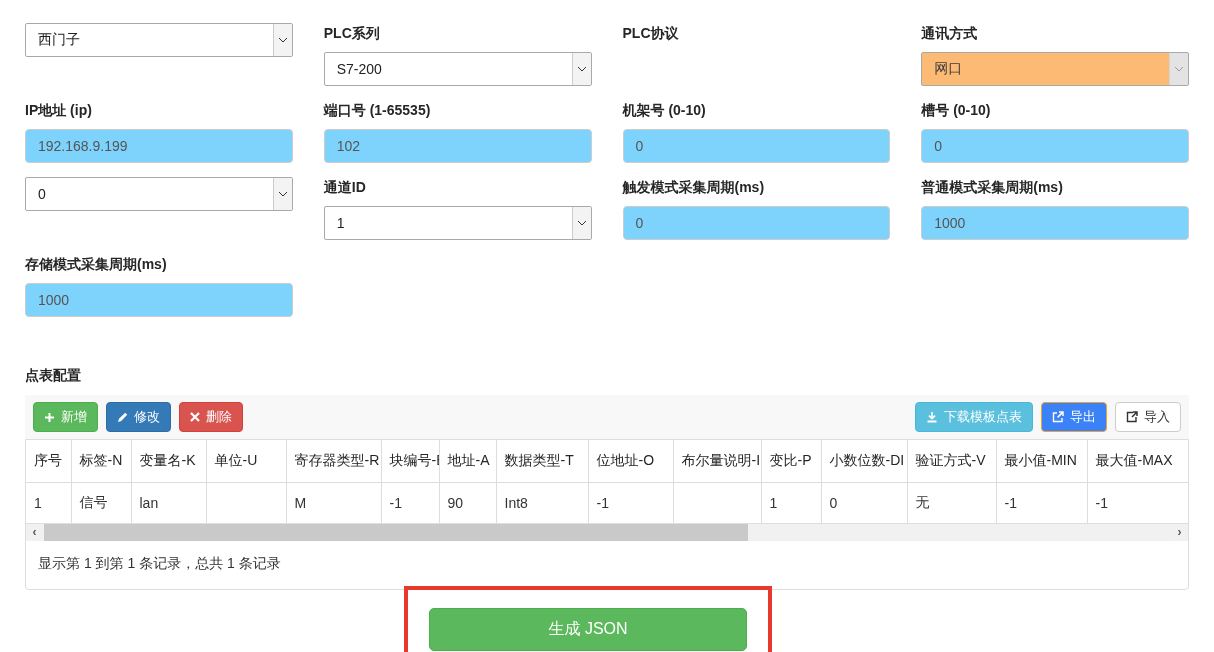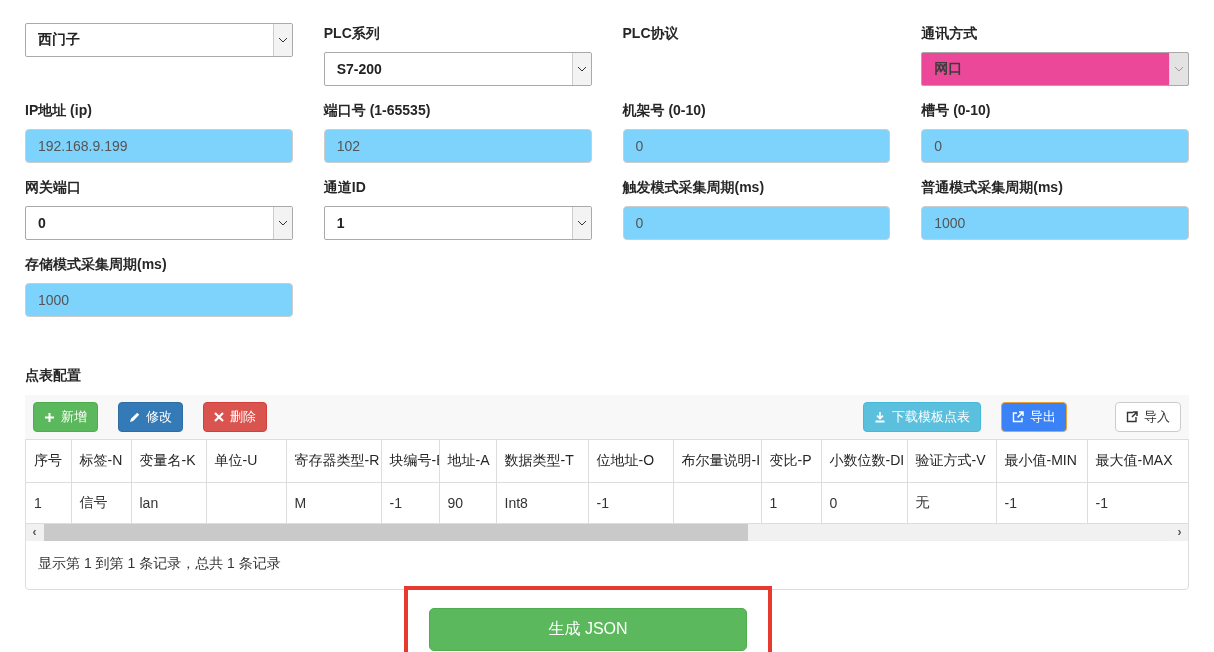--- a/index.html
+++ b/index.html
@@ -26,55 +26,55 @@
     display: block; width: 100%; height: 34px;
     border: 1px solid #ccc; border-radius: 4px;
     padding: 6px 12px; font-size: 14px; color: #555;
     font-family: "Liberation Sans", sans-serif;
     background: #7dd3fc; outline: none;
   }
   .select {
     position: relative; width: 100%; height: 34px;
     border: 1px solid #a9a9a9; border-radius: 2px;
     background: #fff; display: flex; align-items: center;
-    padding: 0 26px 0 12px; cursor: default; overflow: hidden; font-weight: bold;
+    padding: 0 26px 0 12px; cursor: default; overflow: hidden;
   }
   .select-value { font-size: 14px; color: #222; white-space: nowrap; }
   .select-caret {
     position: absolute; right: 0; top: 0; bottom: 0; width: 19px;
     background: #f3f3f3; border-left: 1px solid #ccc;
     display: flex; align-items: center; justify-content: center;
   }
   .select-caret svg { display:block; }
-  .select.disabled { background: #ec4899; }
+  .select.disabled { background: #fdba74; }
   .select.disabled .select-caret { background: #e3e3e3; border-left-color:#d6d6d6; }
   .select.disabled .select-value { color: #3c3c3c; }
 
   
   .section-title { font-weight: bold; color:#262626; margin: 36px 0 10px 0; }
   .toolbar {
     background: #f8f8f8; height: 44px;
     display: flex; align-items: center; padding: 0 8px;
   }
   .btn {
     display: inline-flex; align-items: center; gap: 6px;
-    height: 30px; padding: 0 10px; margin-right: 20px;
+    height: 30px; padding: 0 10px; margin-right: 8px;
     border-radius: 4px; border: 1px solid transparent;
     font-size: 13px; color: #fff; cursor: pointer; white-space: nowrap;
     font-family: "Liberation Sans", sans-serif;
   }
   .btn svg { display: block; }
   .btn-success { background:#5cb85c; border-color:#4cae4c; }
   .btn-primary { background:#337ab7; border-color:#2e6da4; }
   .btn-danger  { background:#d9534f; border-color:#d43f3a; }
   .btn-info    { background:#5bc0de; border-color:#46b8da; }
   .btn-warning { background:#3b82f6; border-color:#eea236; }
   .btn-default { background:#fff; border-color:#ccc; color:#333; }
   .toolbar-right { margin-left: auto; display:flex; }
-  .toolbar-right .btn:last-child { margin-right: 0; margin-left: 28px; }
+  .toolbar-right .btn:last-child { margin-right: 0; }
 
   .table-panel {
     border: 1px solid #ddd; border-radius: 0 0 4px 4px;
     overflow: hidden;
   }
   .table-viewport { width: 100%; overflow: hidden; }
   table.point-table {
     border-collapse: collapse; table-layout: fixed; width: 1181px;
   }
   .point-table th, .point-table td {
@@ -180,21 +180,20 @@
       <label>机架号 (0-10)</label>
       <input class="input" value="0" style="">
     </div>
 
     <div class="field">
       <label>槽号 (0-10)</label>
       <input class="input" value="0" style="">
     </div>
 
     <div class="field">
-      <label>网关端口</label>
       <div class="select">
         <span class="select-value">0</span>
         <span class="select-caret">
           <svg width="10" height="6" viewBox="0 0 10 6">
               <polyline points="1,1 5,5 9,1" fill="none" stroke="#333" stroke-width="1"></polyline>
             </svg>
         </span>
       </div>
     </div>
 

